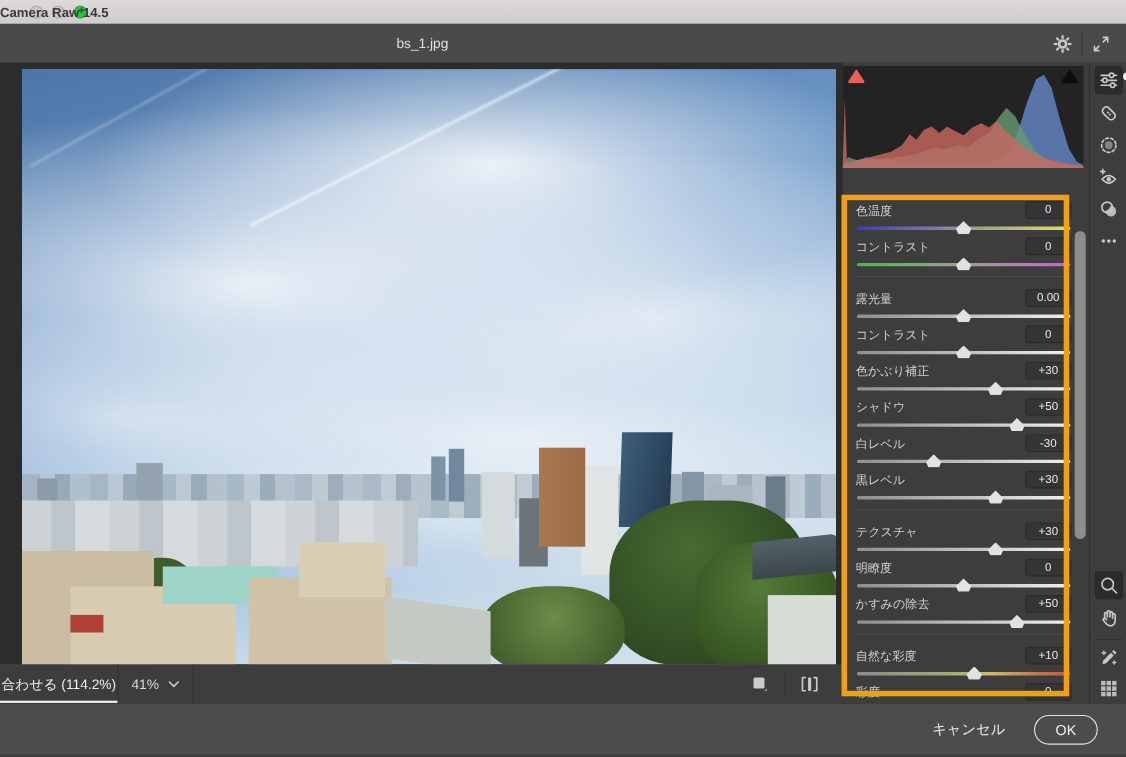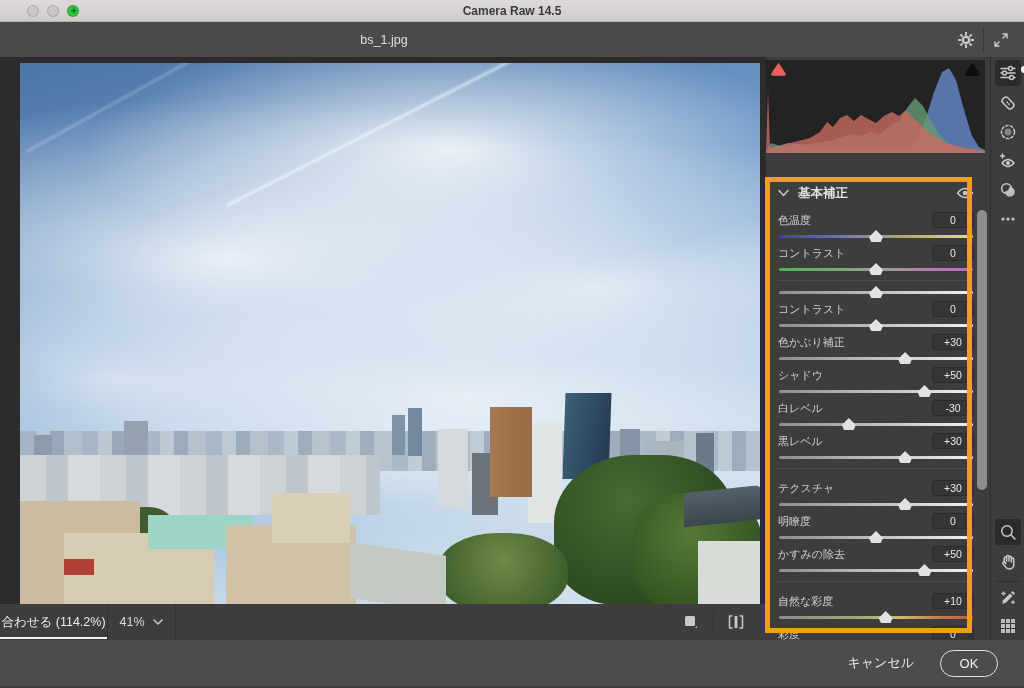--- a/index.html
+++ b/index.html
@@ -4,21 +4,21 @@
 <style>
   * { margin:0; padding:0; box-sizing:border-box; }
   html,body { width:1024px; height:688px; overflow:hidden; background:#2c2c2c;
     font-family:"Liberation Sans", sans-serif; -webkit-font-smoothing:antialiased; }
   #app { position:relative; width:1024px; height:688px; background:#3d3d3d; overflow:hidden; }
 
   
   #titlebar { position:absolute; left:0; top:0; width:1024px; height:22px;
     background:linear-gradient(#dddad9,#cfcccb); border-bottom:1px solid #b4b1b0;
     display:flex; align-items:center; }
-  #titlebar .win-title { position:absolute; left:0; right:0; text-align:center;
+  #titlebar .win-title { position:absolute; left:0; right:0; text-align:left;
     font-size:12px; font-weight:bold; color:#3a3a3a; }
   .lights { display:flex; gap:8px; margin-left:27px; }
   .light { width:12px; height:12px; border-radius:50%; border:0.5px solid rgba(0,0,0,.15); }
   .light.gray { background:#c9c6c5; }
   .light.green { background:#2ec23e; position:relative; }
   .light.green::after { content:"+"; position:absolute; left:0; top:-1px; width:12px; height:12px;
     font-size:10px; line-height:12px; text-align:center; color:#115c1d; font-weight:bold; }
 
   
   #tabbar { position:absolute; left:0; top:22px; width:1024px; height:35px; background:#4b4a4a; }
@@ -248,30 +248,20 @@
         </svg>
       </div>
       <div class="clip-ind right">
         <svg width="17" height="13" viewBox="0 0 17 13">
           <path d="M8.5 1 L15 11 Q15.5 12 14 12 L3 12 Q1.5 12 2 11 Z" fill="#0d0d0d" stroke="#0d0d0d" stroke-width="1.5" stroke-linejoin="round"></path>
         </svg>
       </div>
     </div>
 
     <div class="basic-panel">
-      <div class="bp-header">
-        <svg width="11" height="8" viewBox="0 0 11 8">
-          <polyline class="ln" points="1,1.5 5.5,6.5 10,1.5"></polyline>
-        </svg>
-        <span class="bp-title">基本補正</span>
-        <svg width="18" height="12" viewBox="0 0 18 12">
-          <path class="ln" d="M1.5 6 Q9 -3 16.5 6 Q9 15 1.5 6 Z"></path>
-          <circle cx="9" cy="6" r="2.2" class="fl"></circle>
-        </svg>
-      </div>
 
 
       <div>
   <div class="srow">
     <div class="sl-top">
       <span class="sl-label">色温度</span>
       <span class="sl-val">0</span>
     </div>
     <div class="sl-track track-temp">
       <div class="sl-thumb" style="left: calc(50% - 7px);"></div>
@@ -282,20 +272,24 @@
     <div class="sl-top">
       <span class="sl-label">コントラスト</span>
       <span class="sl-val">0</span>
     </div>
     <div class="sl-track track-tint">
       <div class="sl-thumb" style="left: calc(50% - 7px);"></div>
     </div>
   </div>
 <div class="sgroup-divider"></div>
   <div class="srow">
+    <div class="sl-top">
+      <span class="sl-label">露光量</span>
+      <span class="sl-val">0.00</span>
+    </div>
     <div class="sl-track track-plain">
       <div class="sl-thumb" style="left: calc(50% - 7px);"></div>
     </div>
   </div>
 
   <div class="srow">
     <div class="sl-top">
       <span class="sl-label">コントラスト</span>
       <span class="sl-val">0</span>
     </div>

